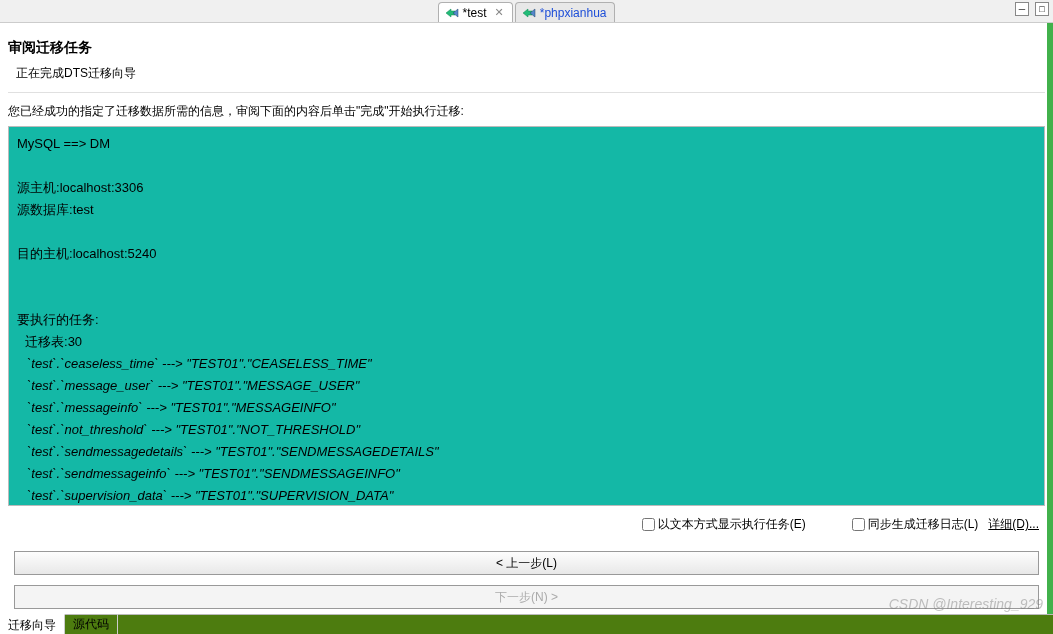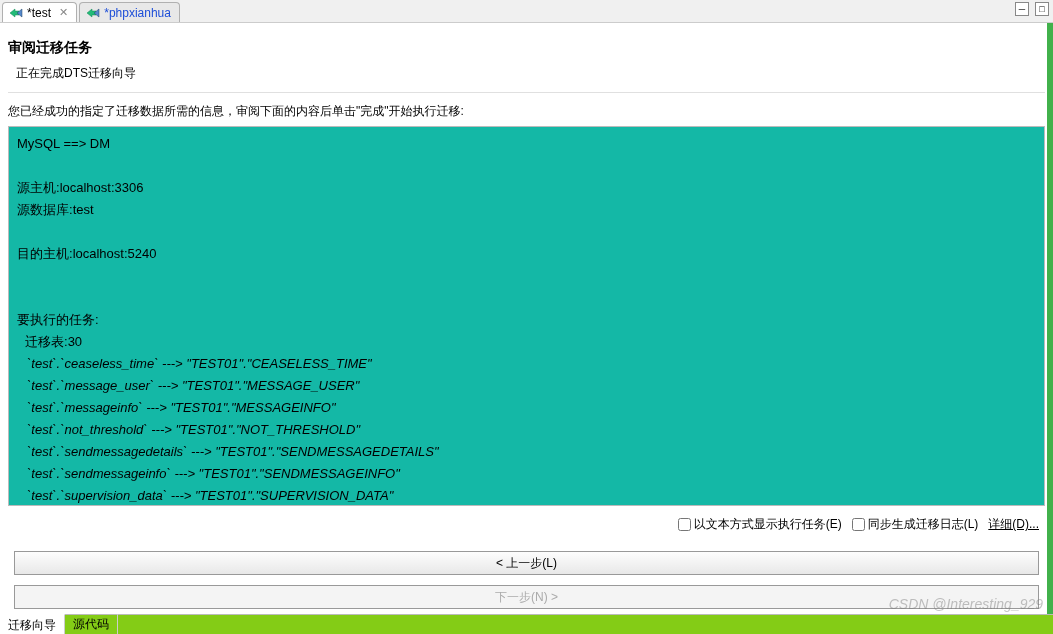--- a/index.html
+++ b/index.html
@@ -14,20 +14,21 @@
   position: relative;
 }
 .tab-bar {
   height: 23px;
   background: #f0f0f0;
   border-bottom: 1px solid #ccc;
   display: flex;
   align-items: flex-end;
   padding-left: 2px;
   position: relative;
+  justify-content: center;
 }
 .tab {
   height: 20px;
   padding: 2px 8px 2px 6px;
   background: #fff;
   border: 1px solid #b0b0b0;
   border-bottom: none;
   border-radius: 4px 4px 0 0;
   display: flex;
   align-items: center;
@@ -98,20 +99,21 @@
   justify-content: flex-end;
   align-items: center;
   gap: 10px;
   padding: 10px 6px 18px 6px;
 }
 .options-row label {
   display: flex;
   align-items: center;
   gap: 3px;
   font-size: 12px;
+  margin-left: 36px;
 }
 .options-row input[type=checkbox] {
   width: 13px; height: 13px;
 }
 .link-btn {
   color: #000;
   text-decoration: underline;
   font-size: 12px;
   cursor: pointer;
 }
@@ -146,21 +148,21 @@
 .bottom-tabs {
   position: absolute;
   bottom: 0;
   left: 0;
   right: 0;
   height: 20px;
   border-top: 1px solid #bbb;
   display: flex;
   align-items: center;
   font-size: 12px;
-  background: #84cc16;
+  background: #4d7c0f;
 }
 .bottom-tab {
   padding: 2px 8px;
   border-right: 1px solid #ccc;
   cursor: pointer;
 }
 .bottom-tab.active {
   background: #fff;
   border-top: 1px solid #fff;
 }

